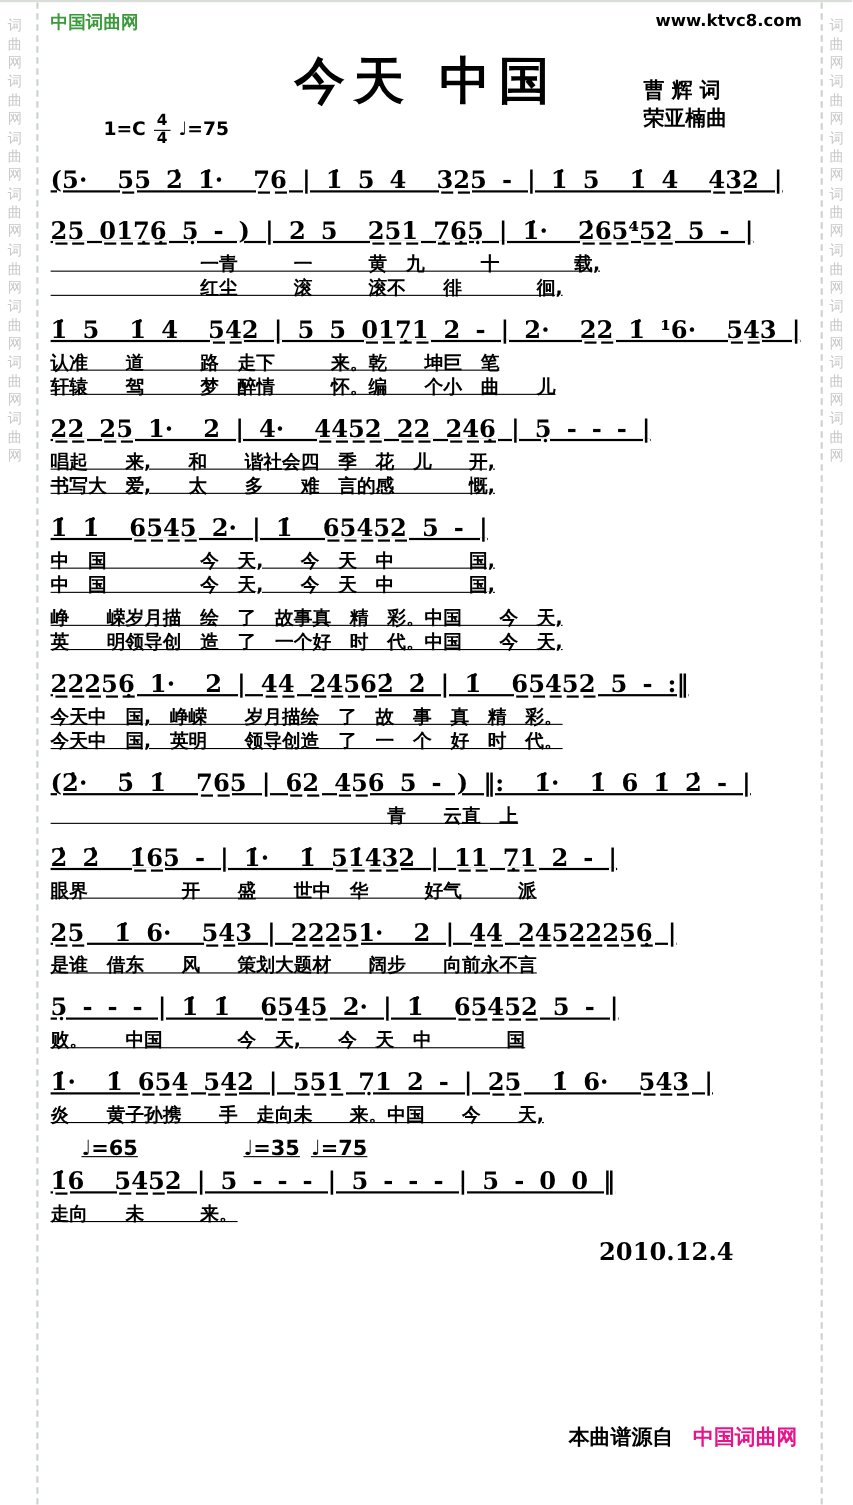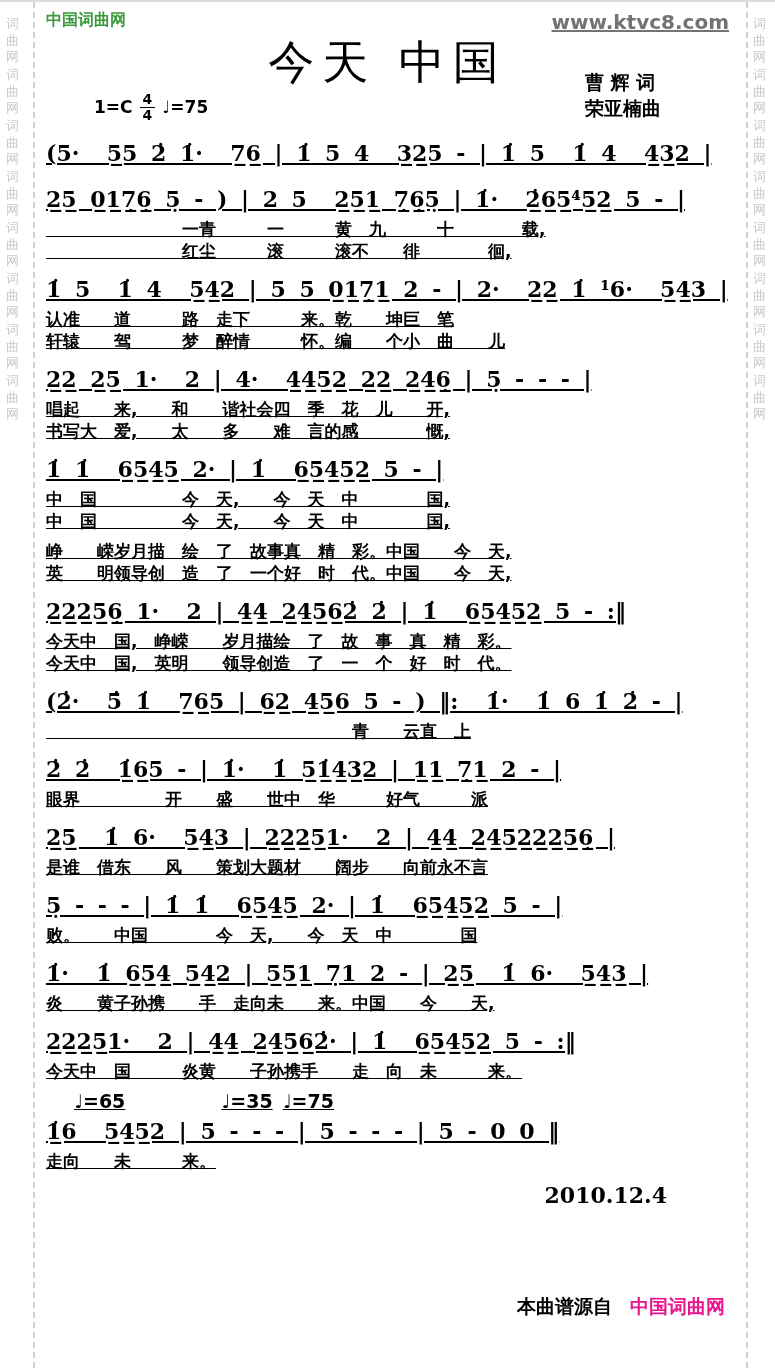--- a/index.html
+++ b/index.html
@@ -15,24 +15,24 @@
     user-select:none;
   }
   .watermark.left{left:3px;}
   .watermark.right{right:3px;}
   .vline{position:absolute;top:0;bottom:0;width:0;border-left:2px dashed #ccd4cc;}
   .vline.left{left:33px;}
   .vline.right{right:27px;}
   .content{position:absolute;left:46px;right:46px;top:8px;}
   .site-row{display:flex;justify-content:space-between;align-items:flex-start;font-weight:bold;}
   .site-name{color:#3c9a3c;font-size:16px;}
-  .site-url{color:#737373;font-size:20px;text-decoration:underline;}
+  .site-url{color:#000000;font-size:15px;}
   .title{
-    text-align:center;font-size:46px;font-weight:normal;letter-spacing:8px;
-    line-height:1.15;margin-top:2px;font-family:"DejaVu Serif","Liberation Serif",serif;
+    text-align:center;font-size:46px;font-weight:bold;letter-spacing:8px;
+    line-height:1.15;margin-top:16px;font-family:"DejaVu Serif","Liberation Serif",serif;
   }
   .credits{
     position:absolute;right:68px;top:60px;font-size:19px;font-weight:bold;
     line-height:1.35;text-align:left;
   }
   .keysig{
     display:flex;align-items:center;gap:7px;margin:3px 0 0 48px;
     font-size:17px;font-weight:bold;
   }
   .timesig{display:inline-flex;flex-direction:column;text-align:center;font-size:14px;line-height:1.05;}
@@ -136,24 +136,20 @@
         </div>
         <div class="system">
           <div class="notation">5̣ - - - | 1̇ 1̇  6̲5̲4̲5̲ 2· | 1̇  6̲5̲4̲5̲2̲ 5 - |</div>
           <div class="lyric">败。　　中国　　　　今　天,　　今　天　中　　　　国</div>
         </div>
         <div class="system">
           <div class="notation">1̇·  1̇ 6̲5̲4̲ 5̲4̲2 | 5̲5̲1̲ 7̣1 2 - | 2̲5̲  1̇ 6·  5̲4̲3̲ |</div>
           <div class="lyric">炎　　黄子孙携　　手　走向未　　来。中国　　今　　天,</div>
         </div>
         <div class="system">
-          <div class="notation">2̲2̲2̲5̲1·  2 | 4̲4̲ 2̲4̲5̲6̲2̇· | 1̇  6̲5̲4̲5̲2̲ 5 - :‖</div>
-          <div class="lyric">今天中　国　　　炎黄　　子孙携手　　走　向　未　　　来。</div>
-        </div>
-        <div class="system">
           <div class="tempo-row">
             <span class="tempo-mark">♩=65</span>
             <span class="tempo-mark">♩=35</span>
             <span class="tempo-mark">♩=75</span>
           </div>
           <div class="notation">1̲̇6  5̲4̲5̲2 | 5 - - - | 5 - - - | 5 - 0 0 ‖</div>
           <div class="lyric">走向　　未　　　来。</div>
         </div>
       </div>
 

